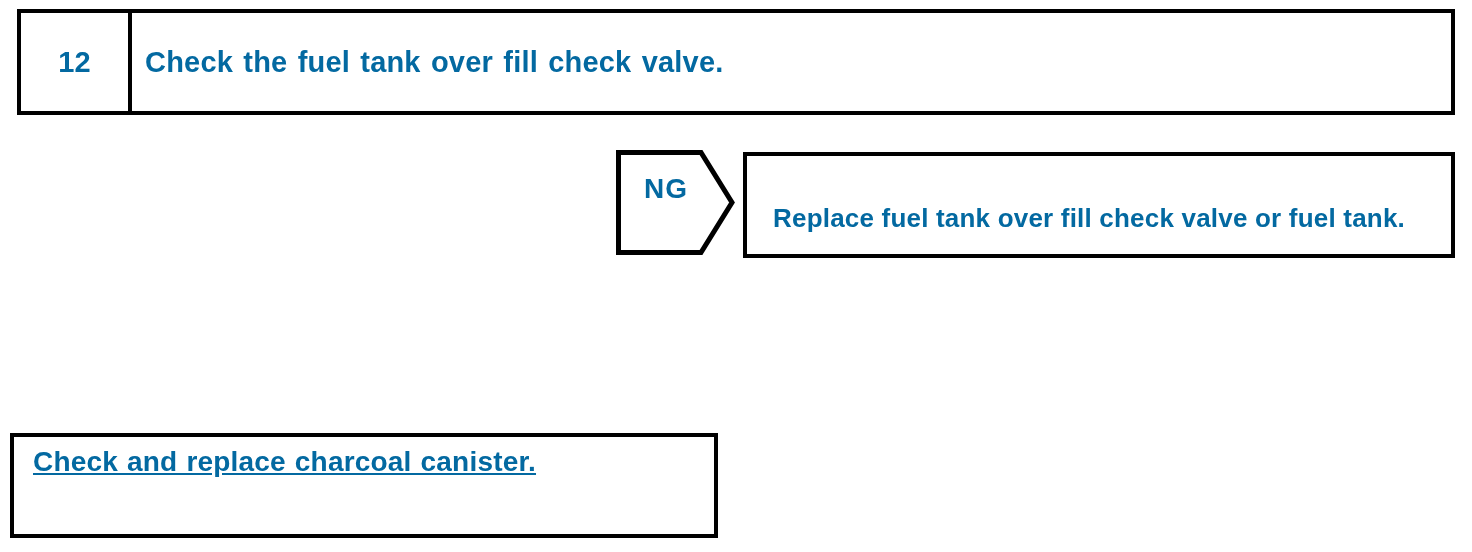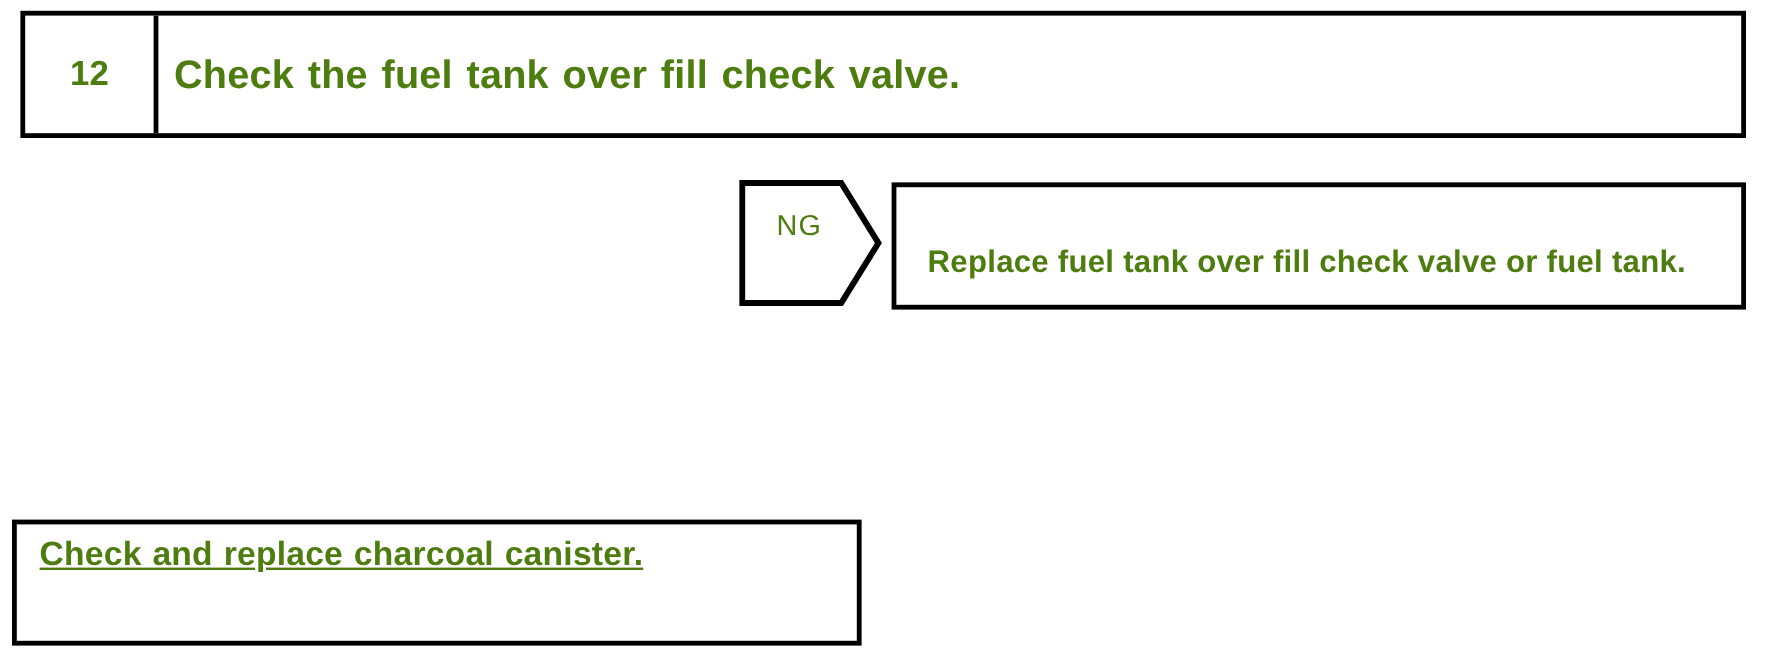--- a/index.html
+++ b/index.html
@@ -6,21 +6,21 @@
   html, body {
     width: 1472px; height: 552px;
     background: #ffffff;
     font-family: "Liberation Sans", sans-serif;
     overflow: hidden;
   }
   .canvas {
     position: relative;
     width: 1472px; height: 552px;
     background: #ffffff;
-    color: #4d7c0f;
+    color: #0369a1;
   }
   
   .step-box {
     position: absolute;
     left: 17px; top: 9px;
     width: 1438px; height: 106px;
     border: 4px solid #000;
     display: flex;
     align-items: stretch;
     background: #fff;
@@ -33,35 +33,35 @@
     align-items: center;
     justify-content: center;
     font-size: 29px;
     font-weight: bold;
   }
   .step-text {
     flex: 1;
     display: flex;
     align-items: center;
     padding-left: 13px;
-    font-size: 33px;
+    font-size: 29px;
     font-weight: bold;
     word-spacing: 2px;
     letter-spacing: 0.2px;
   }
   
   .connector { position: absolute; }
   .connector svg { display: block; }
   .conn-label {
     position: absolute;
     display: flex;
     align-items: center;
     justify-content: center;
-    font-size: 24px;
-    font-weight: normal;
+    font-size: 28px;
+    font-weight: bold;
     letter-spacing: 1px;
   }
   .ng-connector { left: 616px; top: 150px; width: 119px; height: 105px; }
   .ng-connector .conn-label { left: 0; top: 0; width: 100px; height: 78px; }
   .ok-connector { left: 15px; top: 285px; width: 137px; height: 103px; }
   .ok-connector .conn-label { left: 0; top: 0; width: 137px; height: 79px; }
   
   .ng-box {
     position: absolute;
     left: 743px; top: 152px;

